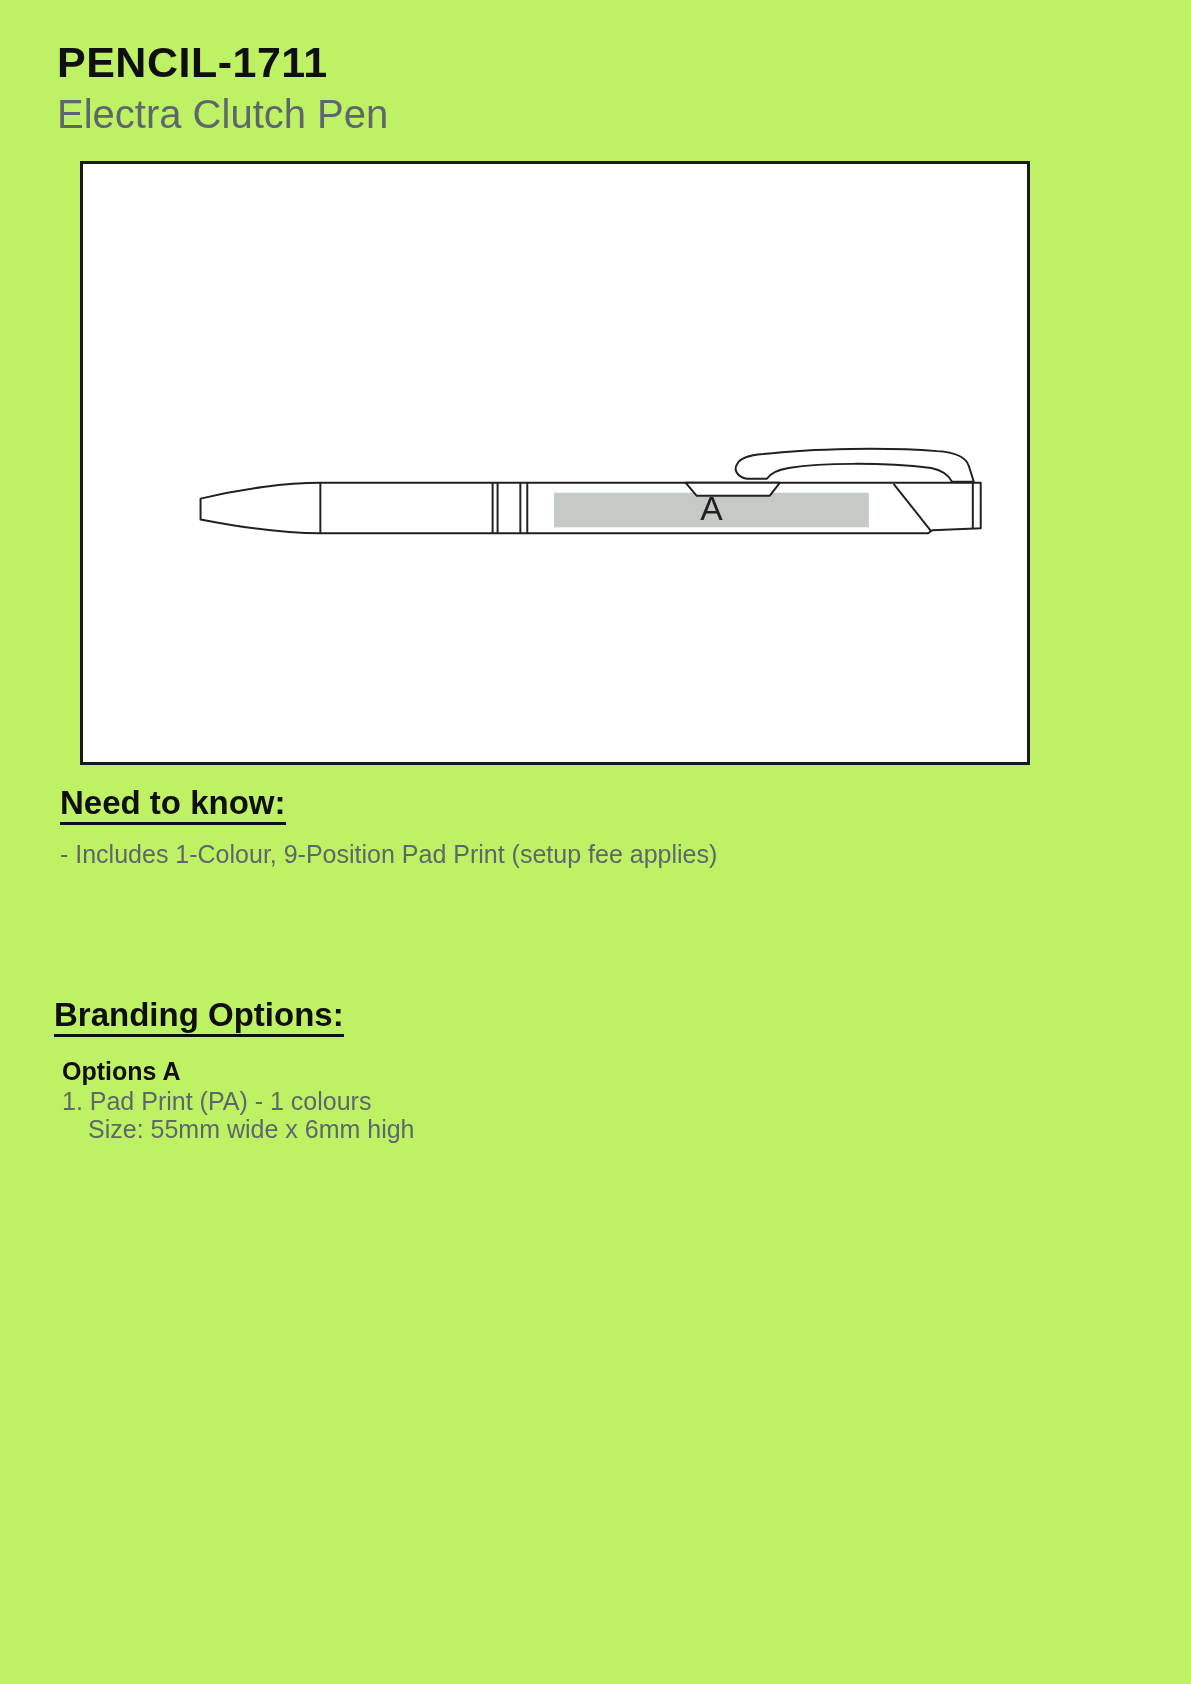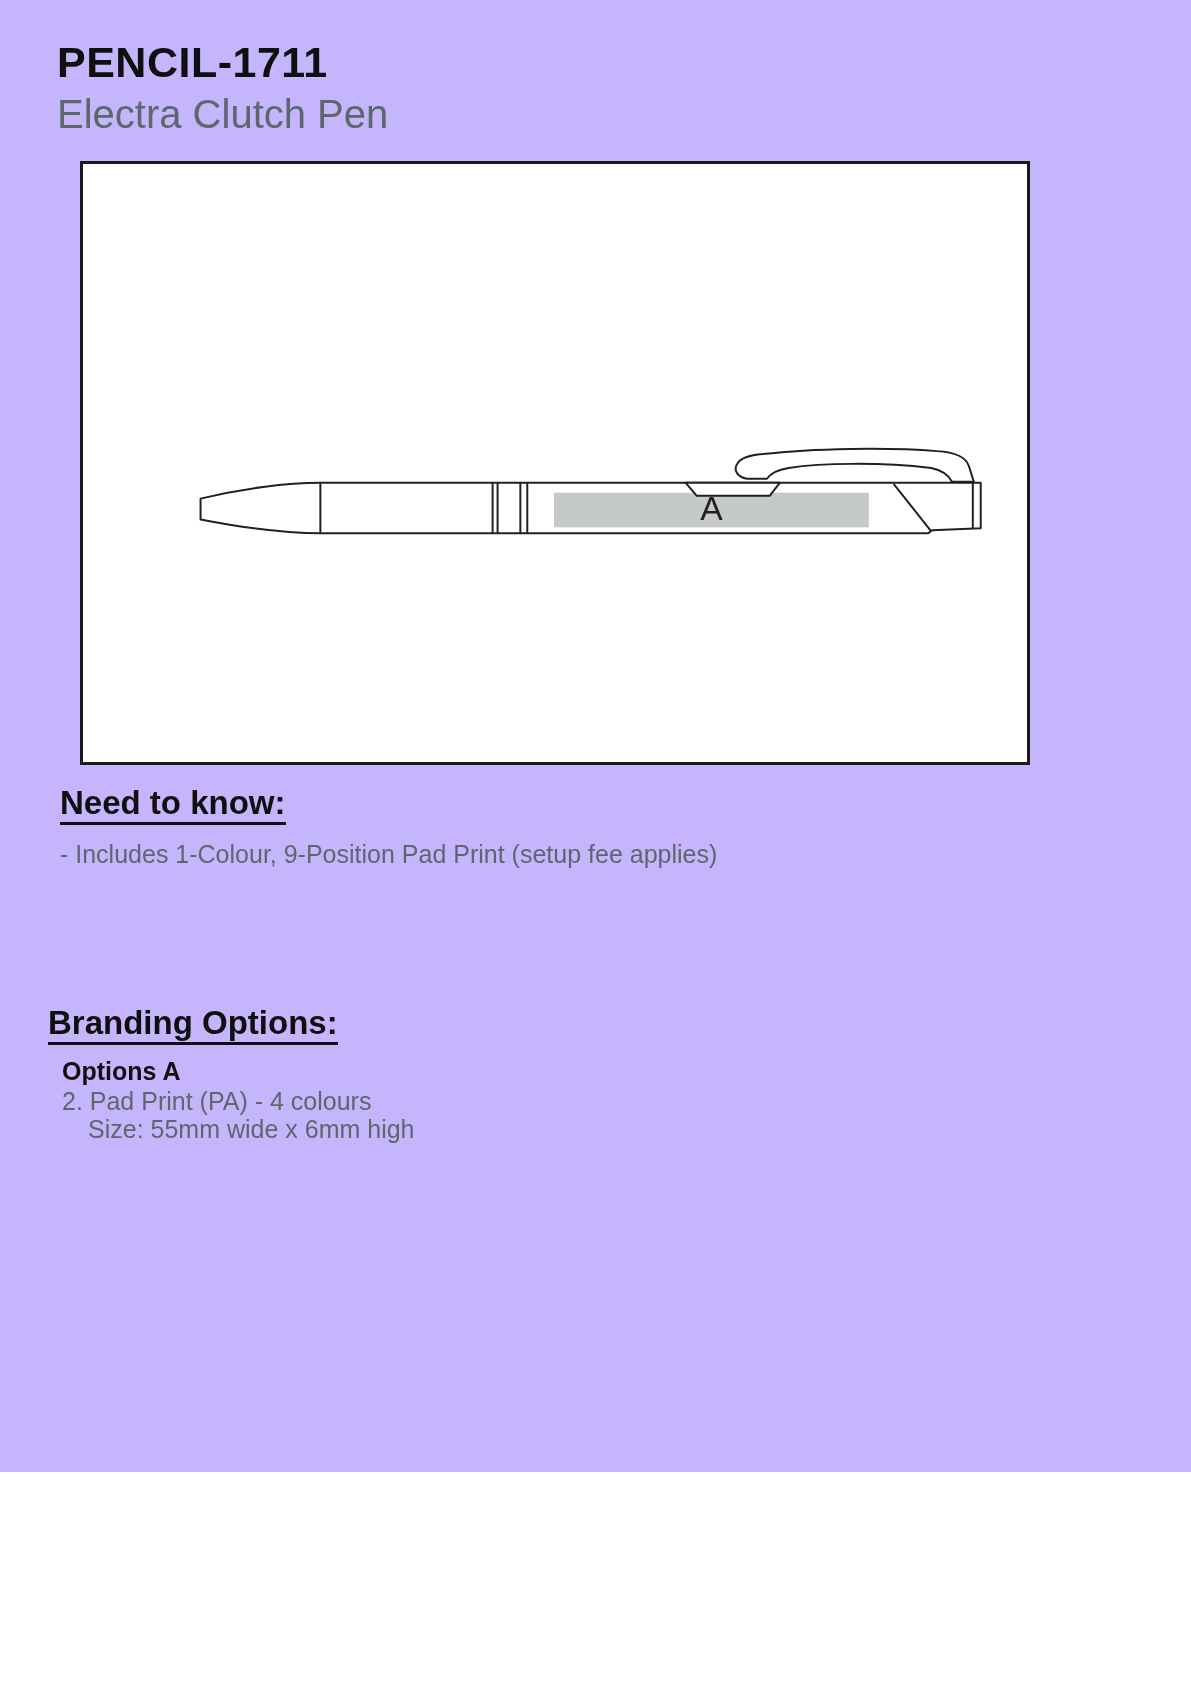--- a/index.html
+++ b/index.html
@@ -2,22 +2,22 @@
 <html><head>
 <meta charset="utf-8">
 <style>
   * { margin: 0; padding: 0; box-sizing: border-box; }
   html, body { background: #ffffff; }
   body { font-family: "Liberation Sans", sans-serif; }
 
   .page {
     position: relative;
     width: 1191px;
-    height: 1472px;
-    background: #c4b5fd;
+    height: 1684px;
+    background: #bef264;
     overflow: hidden;
   }
 
   .product-code {
     position: absolute;
     left: 57px; top: 38px;
     font-size: 43px;
     font-weight: bold;
     color: #0f0f0f;
     letter-spacing: 0.5px;
@@ -63,21 +63,21 @@
 
   .section-heading {
     font-size: 33px;
     font-weight: bold;
     color: #0f0f0f;
     display: inline-block;
     border-bottom: 3px solid #0f0f0f;
     padding-bottom: 0;
   }
   .need-to-know-heading { position: absolute; left: 60px; top: 784px; }
-  .branding-heading    { position: absolute; left: 48px; top: 996px; margin-top: 8px; }
+  .branding-heading    { position: absolute; left: 54px; top: 996px; }
 
   .body-text {
     font-size: 25px;
     color: #5e676c;
   }
   .need-to-know-item { position: absolute; left: 60px; top: 840px; }
 
   .position-title {
     position: absolute; left: 62px; top: 1057px;
     font-size: 25px; font-weight: bold; color: #0f0f0f;
@@ -121,17 +121,17 @@
   </div>
 
   <div class="section-heading need-to-know-heading">Need to know:</div>
 
   <div class="body-text need-to-know-item">- Includes 1-Colour, 9-Position Pad Print (setup fee applies)</div>
 
   <div class="section-heading branding-heading">Branding Options:</div>
 
   <div class="position-title">Options A</div>
 
-  <div class="body-text branding-line-1">2. Pad Print (PA) - 4 colours</div>
+  <div class="body-text branding-line-1">1. Pad Print (PA) - 1 colours</div>
 
   <div class="body-text branding-line-2">Size: 55mm wide x 6mm high</div>
 
 </div>
 
 </body></html>

